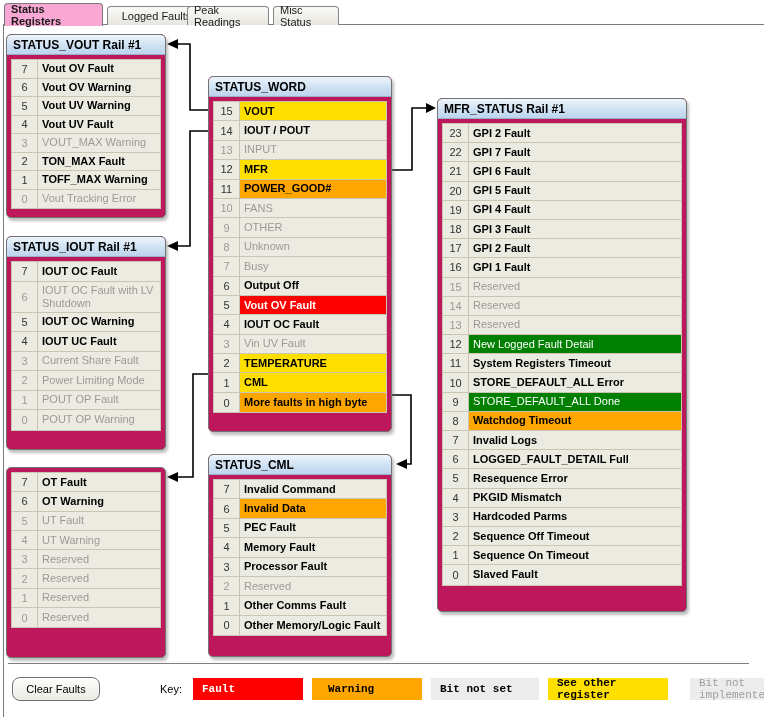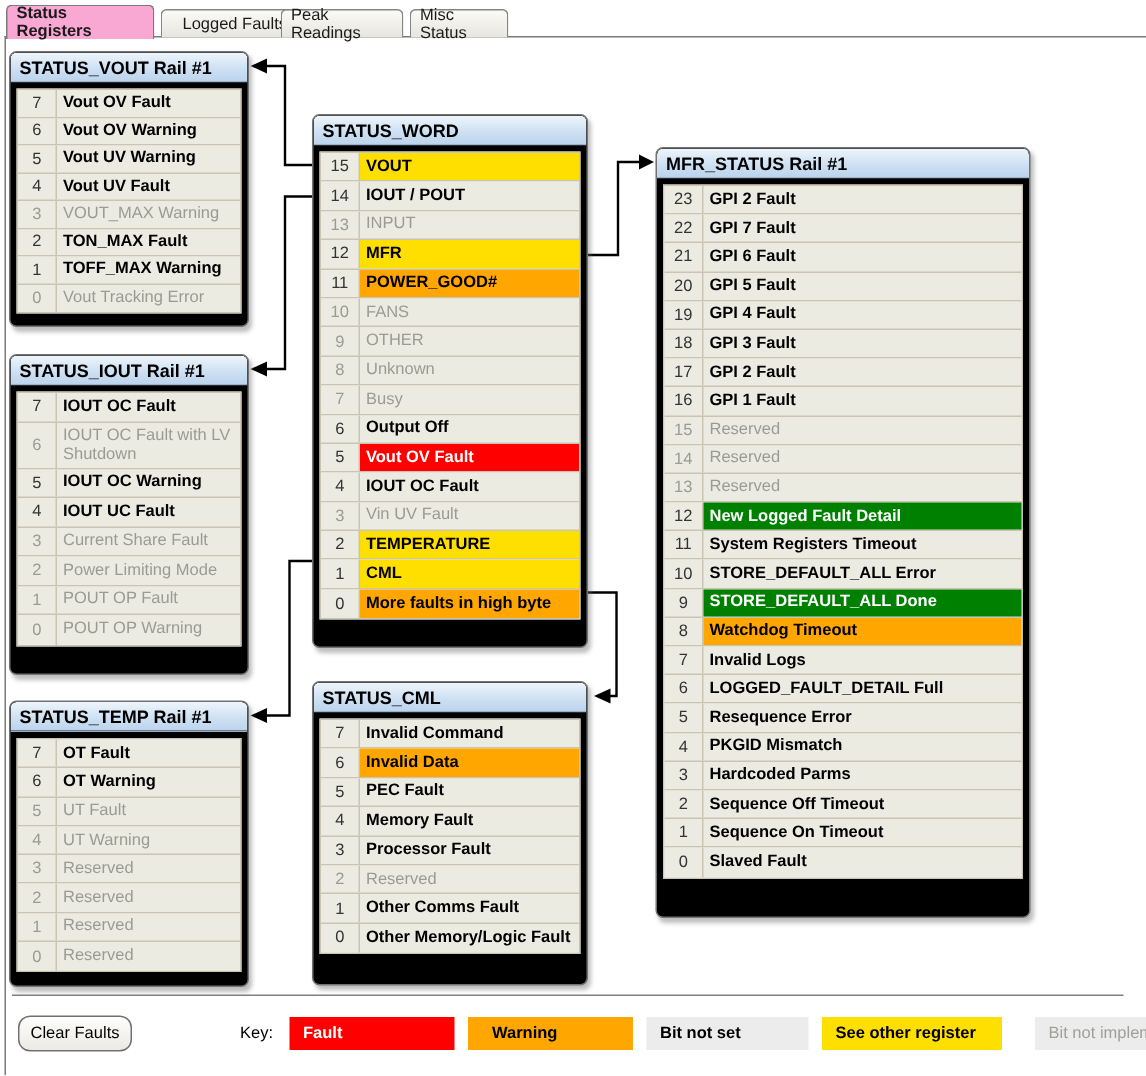--- a/index.html
+++ b/index.html
@@ -27,21 +27,21 @@
     top:6px; height:19px; z-index:2; color:#1a1a1a;
   }
   .tab.active {
     top:3px; height:23px; background:#f9a8d4; z-index:3;
     border-color:#7b7b7b;
     font-weight:bold;
   }
 
   
   .panel {
-    position:absolute; background:#000000;
+    position:absolute; background:#be185d;
     border:1px solid #737373; border-radius:5px;
     box-shadow:2px 3px 3px rgba(110,110,110,0.45);
     overflow:hidden; z-index:4;
   }
   .panel-header {
     height:20px; line-height:20px; padding-left:6px;
     font-weight:bold; font-size:12px; color:#000;
     background:linear-gradient(180deg,#eef5fc 0%,#cfe1f3 55%,#bcd4ec 100%);
     border-bottom:1px solid #9ab0c8;
     border-radius:4px 4px 0 0;
@@ -59,43 +59,43 @@
   .lab {
     flex:1; display:flex; align-items:center;
     padding:2px 4px; font-size:11px; line-height:13px;
   }
   .state-not_set .lab { font-weight:bold; color:#000; }
   .state-not_implemented .lab { color:#9b9b93; }
   .state-not_implemented .num { color:#9b9b93; }
   .state-fault .lab { background:var(--c-fault,#f00); color:#fff; font-weight:bold; }
   .state-warning .lab { background:var(--c-warning,#ffa600); color:#000; font-weight:bold; }
   .state-see_other .lab { background:var(--c-see-other-register,#ffdf00); color:#000; font-weight:bold; }
-  .state-green .lab { background:var(--c-info-green,#008000); color:#fff; font-weight:bold; }
+  .state-green .lab { background:var(--c-info-green,#008000); color:#fff; font-weight:normal; }
 
   
   svg.arrows { position:absolute; left:0; top:0; z-index:3; pointer-events:none; }
   svg.arrows polyline { fill:none; stroke:#000; stroke-width:1.6; }
   svg.arrows polygon { fill:#000; stroke:none; }
 
   
   .separator { position:absolute; left:8px; top:663px; width:741px; height:1px; background:#808080; }
   .clear-btn {
-    position:absolute; left:12px; top:677px; width:76px; height:24px;
+    position:absolute; left:12px; top:677px; width:88px; height:24px;
     border:1px solid #707070; border-radius:8px;
     background:linear-gradient(180deg,#fdfdfc 0%,#ebeae4 100%);
     font-family:inherit; font-size:11px; color:#000; cursor:default;
   }
   .key-row {
     position:absolute; left:112px; top:678px; height:22px;
     display:flex; align-items:center; gap:9px;
   }
   .key-label { margin-right:2px; color:#000;padding-left:48px; }
   .chip {
     height:22px; display:flex; align-items:center;
-    padding-left:9px; font-weight:bold; color:#000;
+    padding-left:9px; font-weight:bold; color:#000;font-family:Liberation Mono, monospace;
   }
   .chip.fault { width:110px; background:var(--c-fault,#f00); color:#fff; }
   .chip.warning { width:110px; background:var(--c-warning,#ffa600);padding-left:16px; }
   .chip.not-set { width:108px; background:var(--c-bit-not-set-chip,#ececec); }
   .chip.see-other { width:120px; background:var(--c-see-other-register,#ffdf00); }
   .chip.not-impl { width:112px; background:var(--c-bit-not-set-chip,#ececec);
     color:var(--c-bit-not-implemented-text,#a0a09a); font-weight:normal;margin-left:13px; }
 </style>
 </head>
 <body>
@@ -201,21 +201,20 @@
           <div class="lab">POUT OP Fault</div>
         </div>
         <div class="row state-not_implemented">
           <div class="num">0</div>
           <div class="lab">POUT OP Warning</div>
         </div>
       </div>
   </div>
 
   <div class="panel" style="left:6px;top:467px;width:160px;height:191px;--rowh:19.3px">
-    <div class="panel-header">STATUS_TEMP Rail #1</div>
     <div class="rows">
         <div class="row state-not_set">
           <div class="num">7</div>
           <div class="lab">OT Fault</div>
         </div>
         <div class="row state-not_set">
           <div class="num">6</div>
           <div class="lab">OT Warning</div>
         </div>
         <div class="row state-not_implemented">

